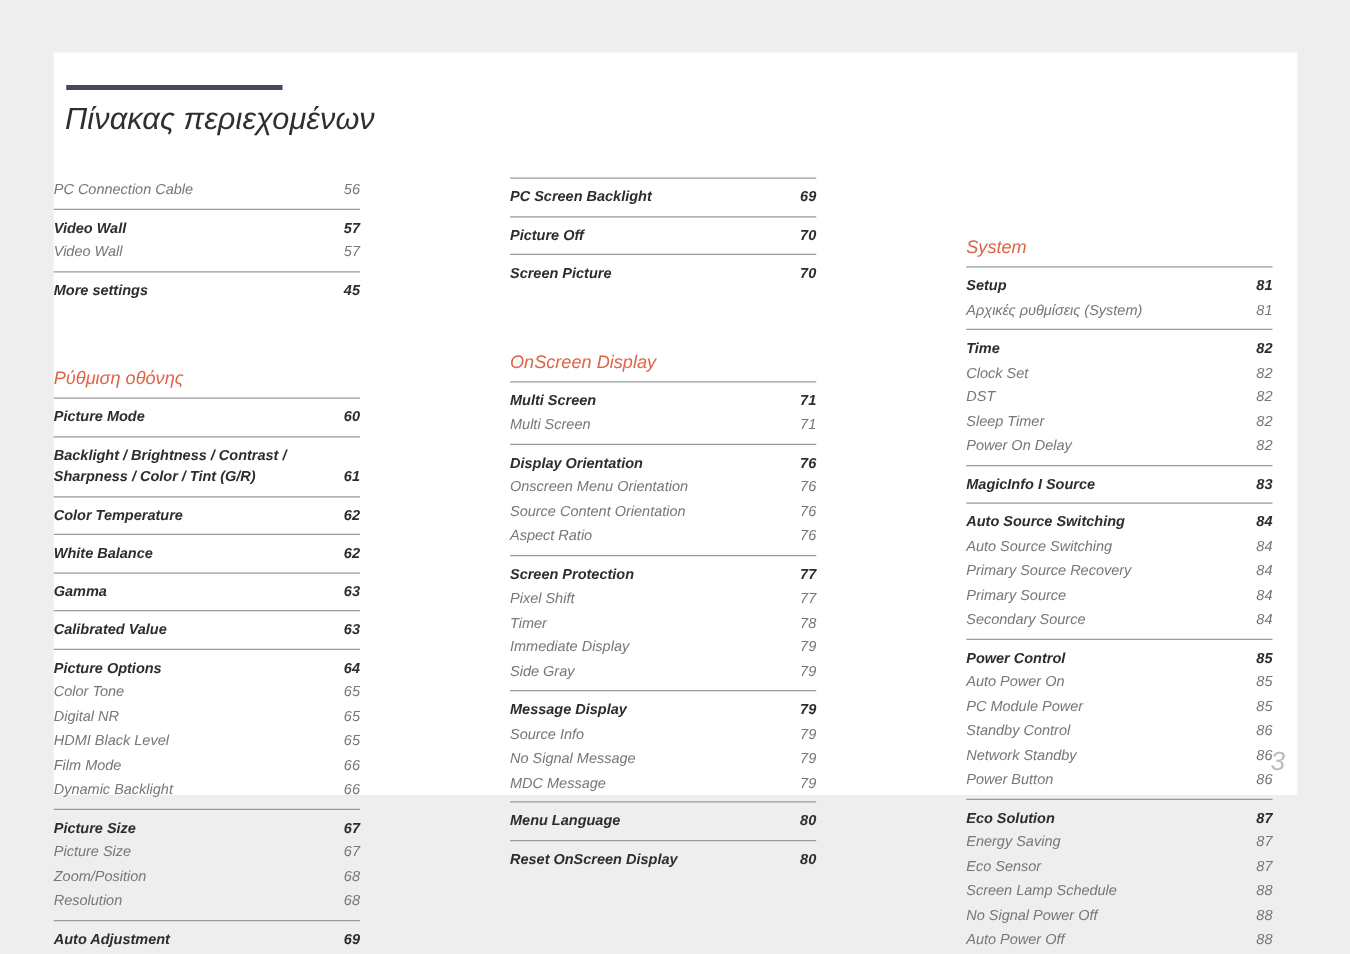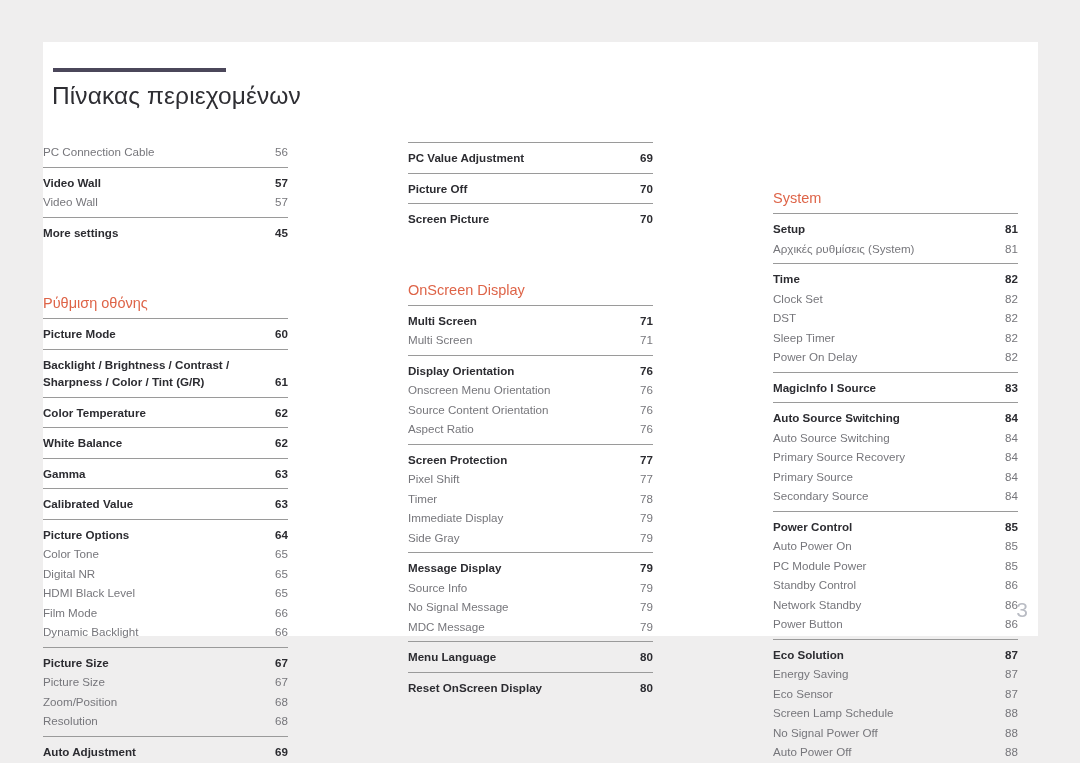--- a/index.html
+++ b/index.html
@@ -12,20 +12,21 @@
     overflow: hidden;
   }
 
   .page {
     position: absolute;
     left: 43px;
     top: 42px;
     width: 995px;
     height: 594px;
     background: #ffffff;
+    font-style: italic;
   }
 
   .title-rule {
     position: absolute;
     left: 10px;
     top: 26px;
     width: 173px;
     height: 4px;
     background: #4b475a;
   }
@@ -226,21 +227,21 @@
           <div class="row main">
             <span class="label">Auto Adjustment</span>
             <span class="pg">69</span>
           </div>
         </div>
       </div>
     <div class="col-gap"></div>
     <div class="column" id="col-2">
         <div class="group">
           <div class="row main">
-            <span class="label">PC Value Adjustment</span>
+            <span class="label">PC Screen Backlight</span>
             <span class="pg">69</span>
           </div>
         </div>
         <div class="group">
           <div class="row main">
             <span class="label">Picture Off</span>
             <span class="pg">70</span>
           </div>
         </div>
         <div class="group">

